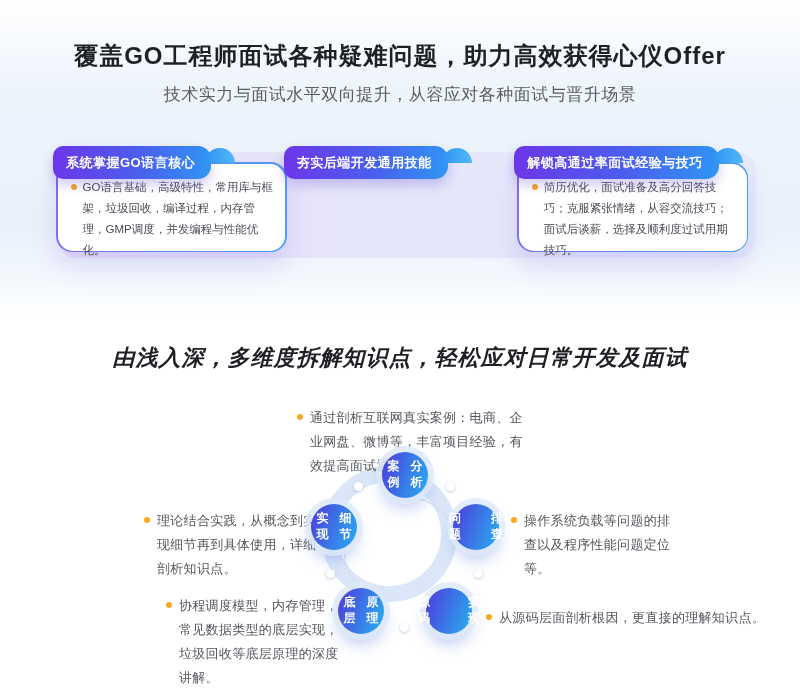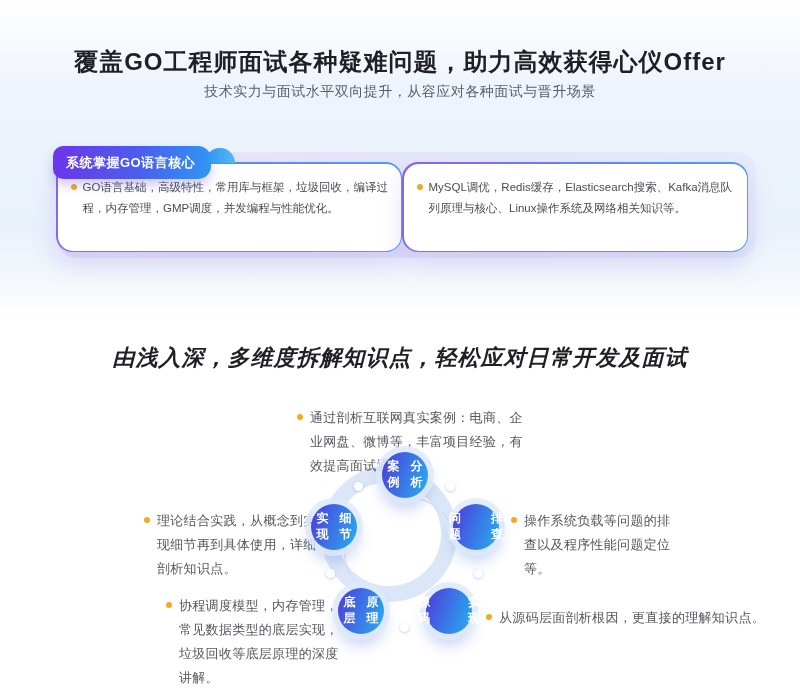--- a/index.html
+++ b/index.html
@@ -11,25 +11,25 @@
   }
   .page { position:relative; width:800px; height:692px; background:#fff; }
 
   
   .hero {
     position:absolute; top:0; left:0; width:800px; height:318px;
     background:linear-gradient(180deg,#ffffff 0%,#eef4fc 28%,#e9f1fb 72%,#f7fafd 92%,#ffffff 100%);
   }
   .hero-title {
     position:absolute; top:40px; left:0; width:100%;
-    text-align:center; font-size:24px; font-weight:700; color:#1f2026; letter-spacing:1px;margin-top:6px;
+    text-align:center; font-size:24px; font-weight:700; color:#1f2026; letter-spacing:1px;
   }
   .hero-subtitle {
     position:absolute; top:83px; left:0; width:100%;
-    text-align:center; font-size:14px; color:#5b5c66; letter-spacing:0.5px;
+    text-align:center; font-size:17px; color:#5b5c66; letter-spacing:0.5px;
   }
   .band {
     position:absolute; top:152px; left:58px; width:698px; height:106px;
     border-radius:18px;
     background:linear-gradient(100deg,#ebe2f9 0%,#e5e5fa 45%,#e6ebfb 100%);
   }
   .cards { position:absolute; top:146px; left:56px; width:692px; display:flex; }
   .card { position:relative; flex:1; height:106px; }
   .ribbon {
     position:absolute; top:0; left:-3px; z-index:3; height:33px;
@@ -113,30 +113,38 @@
           <div class="card-body">
             <div class="bullet-row">
               <span class="dot"></span>
               <span class="card-text">GO语言基础，高级特性，常用库与框架，垃圾回收，编译过程，内存管理，GMP调度，并发编程与性能优化。</span>
             </div>
           </div>
         </div>
       </div>
 
       <div class="card">
+        <div class="ribbon">
+          <span>夯实后端开发通用技能</span>
+        </div>
+      </div>
+
+      <div class="card">
+        <div class="ribbon">
+          <span>解锁高通过率面试经验与技巧</span>
+        </div>
         <div class="card-bodywrap">
           <div class="card-body">
             <div class="bullet-row">
               <span class="dot"></span>
-              <span class="card-text">MySQL调优，Redis缓存，Elasticsearch搜索、Kafka消息队列原理与核心、Linux操作系统及网络相关知识等。</span>
+              <span class="card-text">简历优化，面试准备及高分回答技巧；克服紧张情绪，从容交流技巧；面试后谈薪，选择及顺利度过试用期技巧。</span>
             </div>
           </div>
         </div>
       </div>
-
 
     </div>
   </div>
 
   <div class="section2">
     <div class="s2-title">由浅入深，多维度拆解知识点，轻松应对日常开发及面试</div>
 
     <div class="ring"></div>
     <div class="arc arc-a"></div>
     <div class="arc arc-b"></div>

